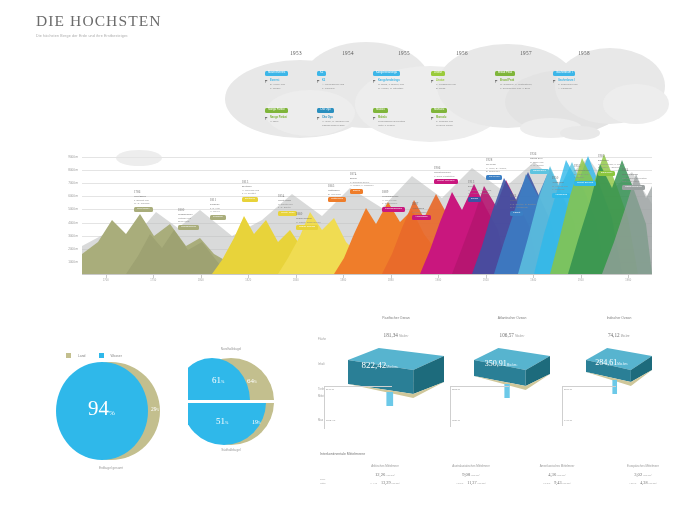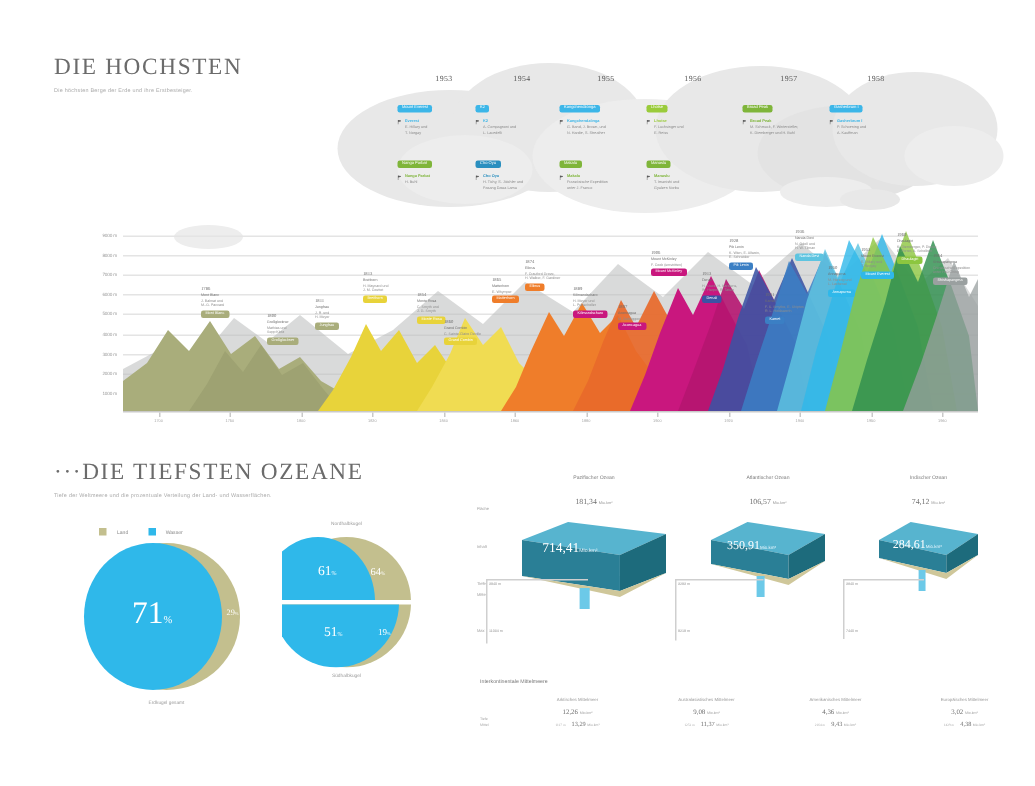--- a/index.html
+++ b/index.html
@@ -5,21 +5,21 @@
   html,body{margin:0;padding:0;background:#fff;}
   body{width:690px;height:524px;overflow:hidden;
        font-family:"Liberation Sans",sans-serif;color:#6d6d6d;position:relative;}
   .page{position:absolute;inset:0;background:#ffffff;}
 
   
   .sec-title{font-family:"Liberation Serif",serif;font-size:15.5px;letter-spacing:1.1px;
              color:#6b6b6b;font-weight:400;white-space:nowrap;}
   .sec-sub{font-size:3.6px;color:#a9a9a9;letter-spacing:.18px;white-space:nowrap;}
 
-  #head1{position:absolute;left:36px;top:36px;}
+  #head1{position:absolute;left:36px;top:12px;}
   #head1 .l2{margin-top:2px;}
   #head1 .sec-sub{margin-top:4px;}
   #head2{position:absolute;left:36px;top:306px;}
   #head2 .sec-sub{margin-top:4px;}
 
   
   .cloudwrap{position:absolute;left:205px;top:36px;width:465px;height:110px;}
   .cloud{position:absolute;background:#e8e8e8;border-radius:50%;}
   .cloud.lite{background:#ededed;}
   .cloud.lite2{background:#e3e3e3;}
@@ -247,41 +247,37 @@
         <div class="anno" style="left: 442px; top: 8px;"><span class="ayear">1928</span><div style="color: rgb(111, 111, 111);">Pik Lenin</div><div>K. Wien, E. Allwein,</div><div>E. Schneider</div><span class="atag" style="background: rgb(59, 127, 196);">Pik Lenin</span></div>
         <div class="anno" style="left: 466px; top: 44px;"><span class="ayear">1931</span><div style="color: rgb(111, 111, 111);">Kamet</div><div>F. S. Smythe, E. Shipton,</div><div>R. L. Holdsworth</div><span class="atag" style="background: rgb(59, 127, 196);">Kamet</span></div>
         <div class="anno" style="left: 486px; top: 2px;"><span class="ayear">1936</span><div style="color: rgb(111, 111, 111);">Nanda Devi</div><div>N. Odell und</div><div>H. W. Tilman</div><span class="atag" style="background: rgb(94, 196, 224);">Nanda Devi</span></div>
         <div class="anno" style="left: 508px; top: 26px;"><span class="ayear">1950</span><div style="color: rgb(111, 111, 111);">Annapurna</div><div>M. Herzog und</div><div>L. Lachenal</div><span class="atag" style="background: rgb(47, 184, 234);">Annapurna</span></div>
         <div class="anno" style="left: 530px; top: 14px;"><span class="ayear">1953</span><div style="color: rgb(111, 111, 111);">Mount Everest</div><div>E. Hillary und</div><div>T. Norgay</div><span class="atag" style="background: rgb(47, 184, 234);">Mount Everest</span></div>
         <div class="anno" style="left: 554px; top: 4px;"><span class="ayear">1960</span><div style="color: rgb(111, 111, 111);">Dhaulagiri</div><div>K. Diemberger, P. Diener,</div><div>E. Forrer, A. Schelbert</div><span class="atag" style="background: rgb(140, 198, 63);">Dhaulagiri</span></div>
         <div class="anno" style="left: 578px; top: 18px;"><span class="ayear">1964</span><div style="color: rgb(111, 111, 111);">Shishapangma</div><div>Chinesische Expedition</div><div>unter Hsü Ching</div><span class="atag" style="background: rgb(154, 160, 160);">Shishapangma</span></div>
       </div>
   </div>
 
-  <div id="head2">
-    <div class="sec-title">···DIE TIEFSTEN OZEANE</div>
-    <div class="sec-sub">Tiefe der Weltmeere und die prozentuale Verteilung der Land- und Wasserflächen.</div>
-  </div>
 
   <div class="legend">
     <span>
       <i class="sw" style="background:#c3bf8e"></i>
       <span class="lb">Land</span>
     </span>
     <span>
       <i class="sw" style="background:#2fb8ea"></i>
       <span class="lb">Wasser</span>
     </span>
   </div>
 
   <div class="pie1">
     <div style="position:absolute;inset:0;border-radius:50%;background:#c3bf8e;"></div>
     <div style="position:absolute;left:-6px;top:0;width:92px;height:98px;border-radius:50%;background:#2fb8ea;"></div>
     <div class="pctbig" style="left:26px;top:34px;font-size:21px;">
-      <span>71</span><span style="font-size:7px;">%</span>
+      <span>94</span><span style="font-size:7px;">%</span>
     </div>
     <div style="position:absolute;right:1px;top:44px;color:#fff;font-size:5.5px;font-family:'Liberation Serif',serif;">
       <span>29</span><span style="font-size:3px;">%</span>
     </div>
     <div class="pielab" style="left:-11px;top:104px;">Erdkugel gesamt</div>
   </div>
 
   <div class="pie2">
     <div class="pielab" style="left:-17px;top:-11px;">Nordhalbkugel</div>
 
@@ -318,21 +314,21 @@
     <div id="oceanblocks">
         <div class="otitle" style="left: 33px; top: 0px;">Pazifischer Ozean</div>
         <div class="oarea" style="left: 28px; top: 16px;"><span>181,34</span> <em>Mio.km²</em></div>
         <div style="position: absolute; left: 30px; top: 30px; width: 96px; height: 60px;"><svg viewBox="0 0 96 60" width="96" height="60">
             <path d="M0,14 L30.72,2 L96,10 L65.28,24 Z" fill="#57b4cf"></path>
             <path d="M0,14 L65.28,24 L65.28,48 L0,38 Z" fill="#2a7f96"></path>
             <path d="M65.28,24 L96,10 L96,36 L65.28,48 Z" fill="#1d6b7c"></path>
             <path d="M0,38 L65.28,48 L96,36 L65.28,52 Z" fill="#cfc79a"></path>
             <rect x="38.400000000000006" y="46" width="6.720000000000001" height="24" fill="#6cc9e8"></rect>
           </svg></div>
-        <div class="ovol" style="left: 43.44px; top: 44.12px; font-size: 9px;"><span>714,41</span><em style="font-size:3.4px">Mio.km³</em></div>
+        <div class="ovol" style="left: 43.44px; top: 44.12px; font-size: 9px;"><span>822,42</span><em style="font-size:3.4px">Mio.km³</em></div>
         <div class="depthlab" style="left: 8px; top: 72px;">3940 m</div>
         <div class="depthlab" style="left: 8px; top: 103px;">11034 m</div>
         <div class="dline" style="left: 6px; top: 70px; width: 68.16px; height: 1px;"></div>
         <div class="dline" style="left: 6px; top: 70px; width: 1px; height: 42.8px;"></div>
         <div class="otitle" style="left: 149px; top: 0px;">Atlantischer Ozean</div>
         <div class="oarea" style="left: 144px; top: 16px;"><span>106,57</span> <em>Mio.km²</em></div>
         <div style="position: absolute; left: 156px; top: 30px; width: 76px; height: 52px;"><svg viewBox="0 0 76 52" width="76" height="52">
             <path d="M0,14 L24.32,2 L76,10 L51.68000000000001,24 Z" fill="#57b4cf"></path>
             <path d="M0,14 L51.68000000000001,24 L51.68000000000001,40 L0,30 Z" fill="#2a7f96"></path>
             <path d="M51.68000000000001,24 L76,10 L76,28 L51.68000000000001,40 Z" fill="#1d6b7c"></path>

